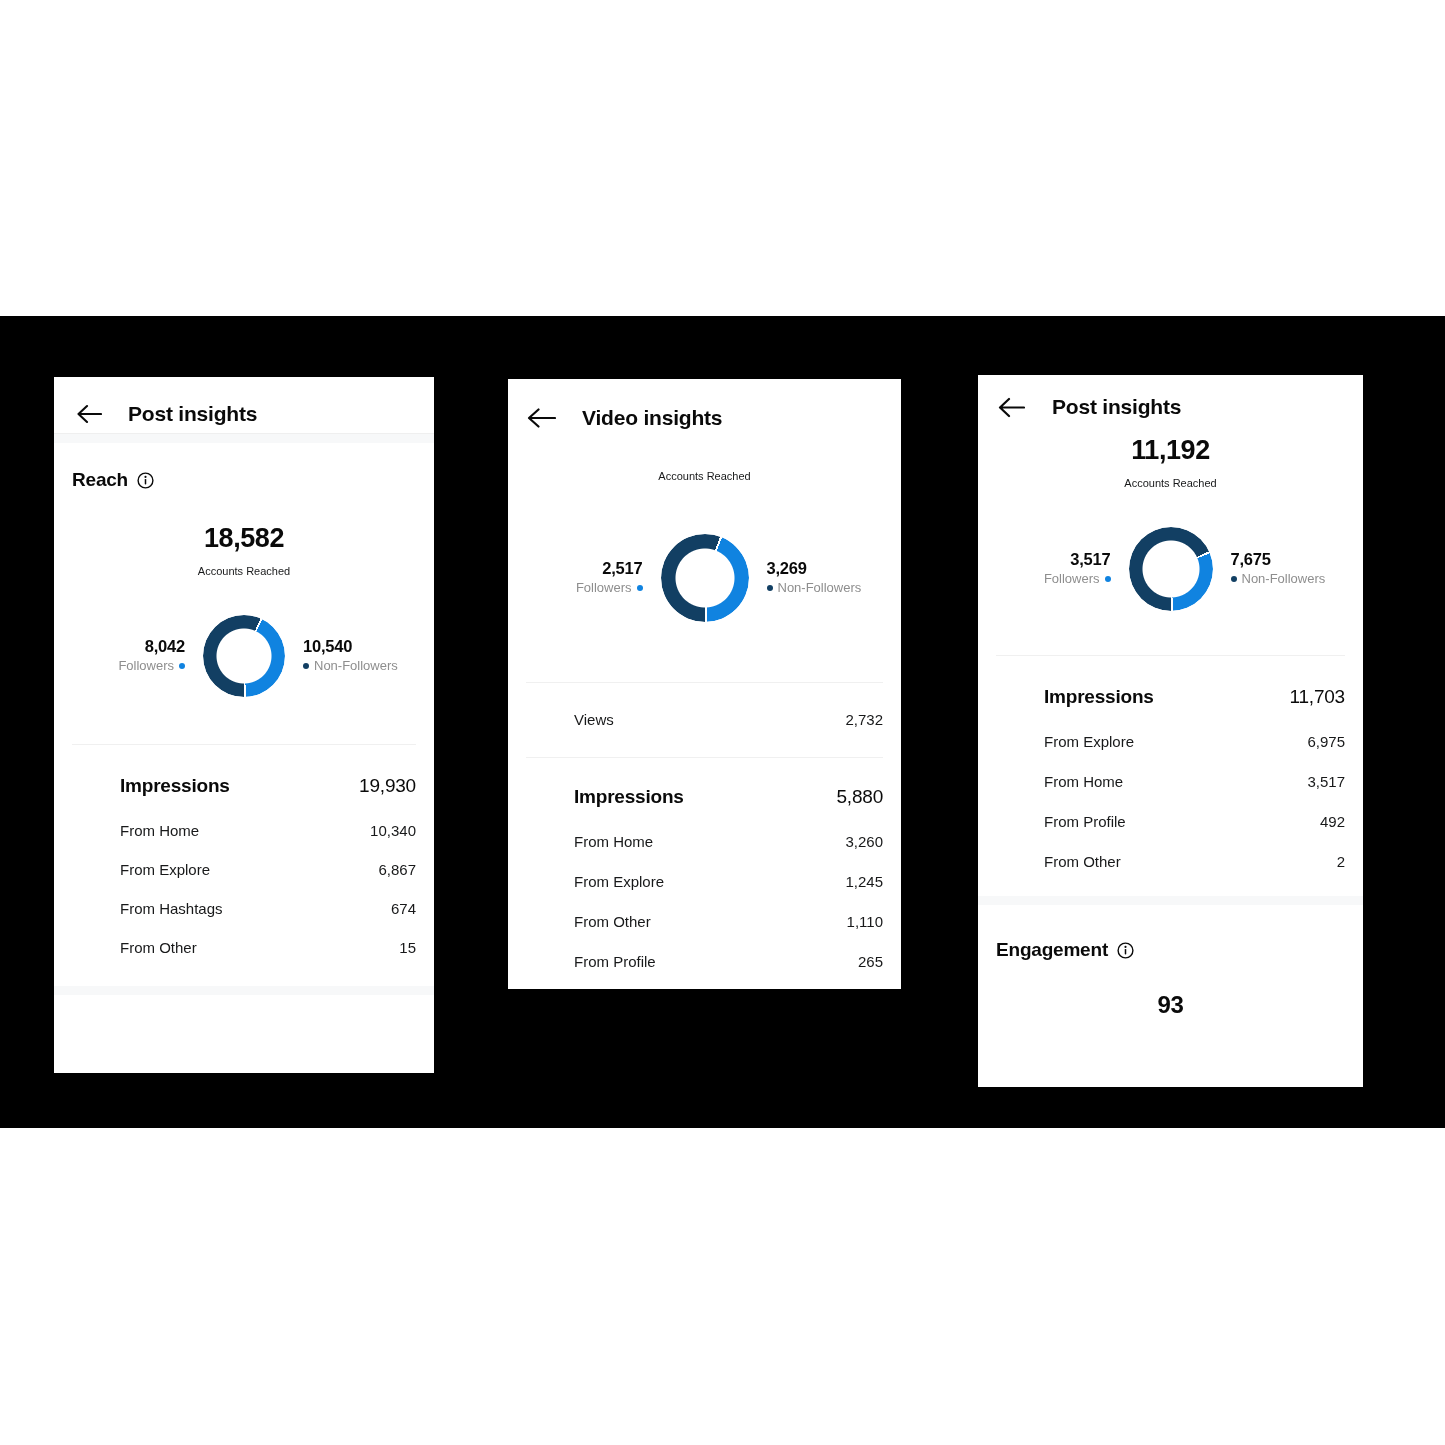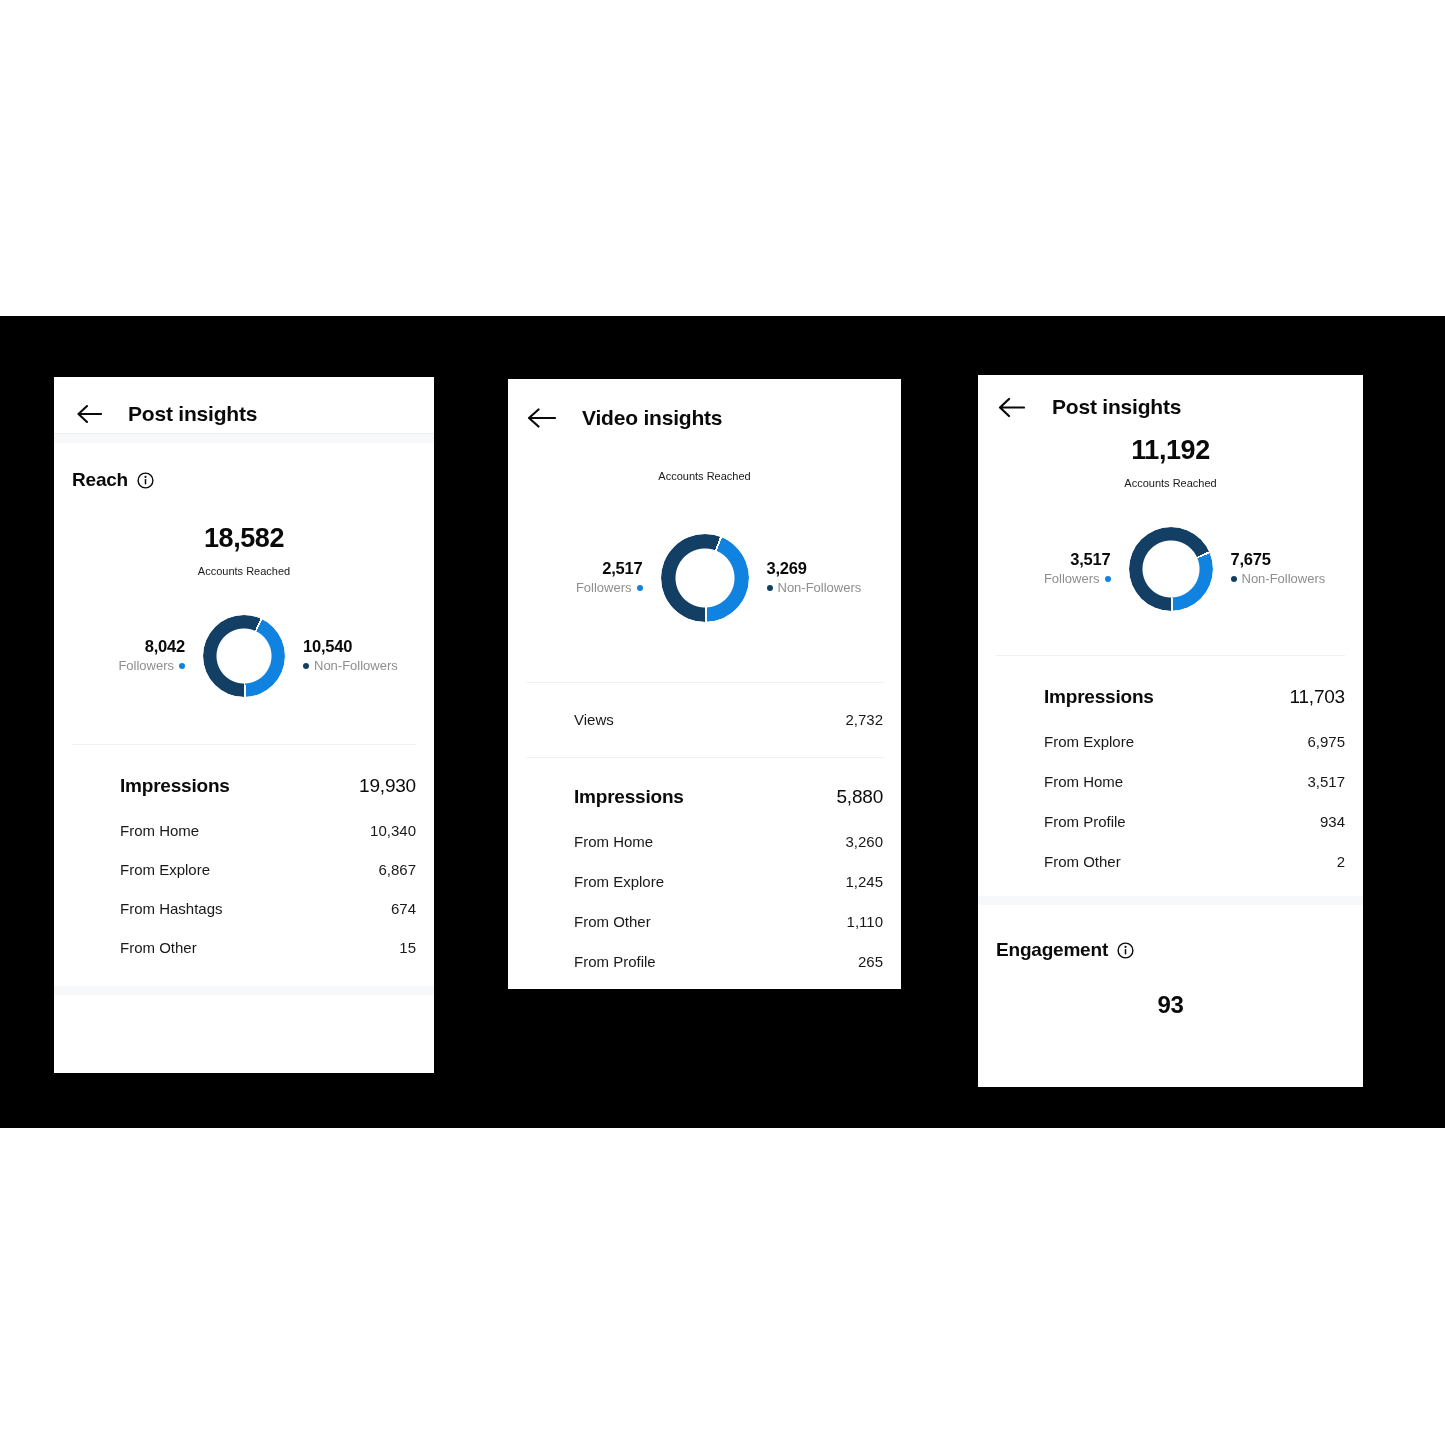--- a/index.html
+++ b/index.html
@@ -418,21 +418,21 @@
       <span class="val">6,975</span>
     </div>
     <div style="height:23px"></div>
     <div class="row">
       <span class="lbl">From Home</span>
       <span class="val">3,517</span>
     </div>
     <div style="height:23px"></div>
     <div class="row">
       <span class="lbl">From Profile</span>
-      <span class="val">934</span>
+      <span class="val">492</span>
     </div>
     <div style="height:23px"></div>
     <div class="row">
       <span class="lbl">From Other</span>
       <span class="val">2</span>
     </div>
 
     <div style="height:26px"></div>
     <div class="sep-band"></div>
     <div style="height:34px"></div>

